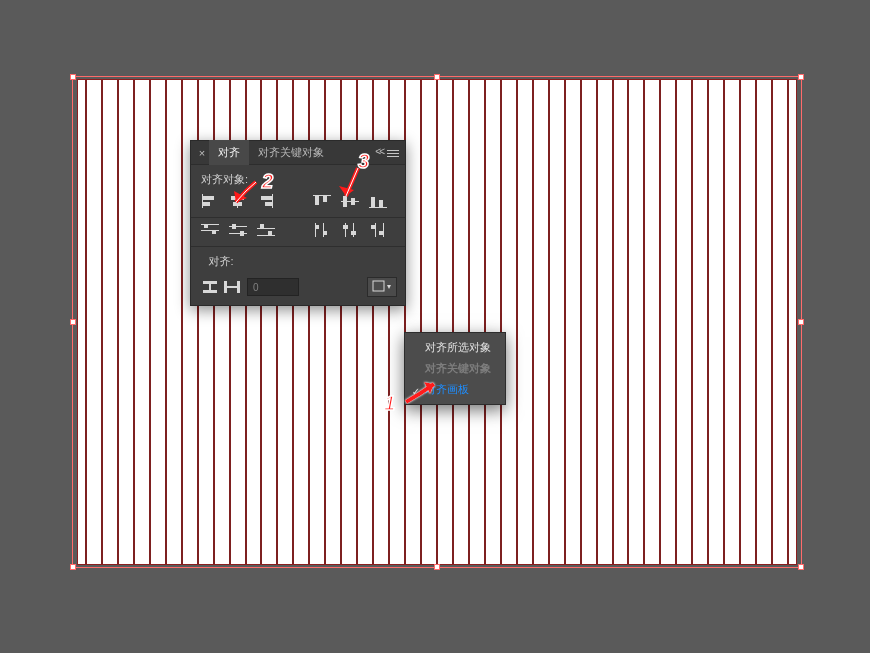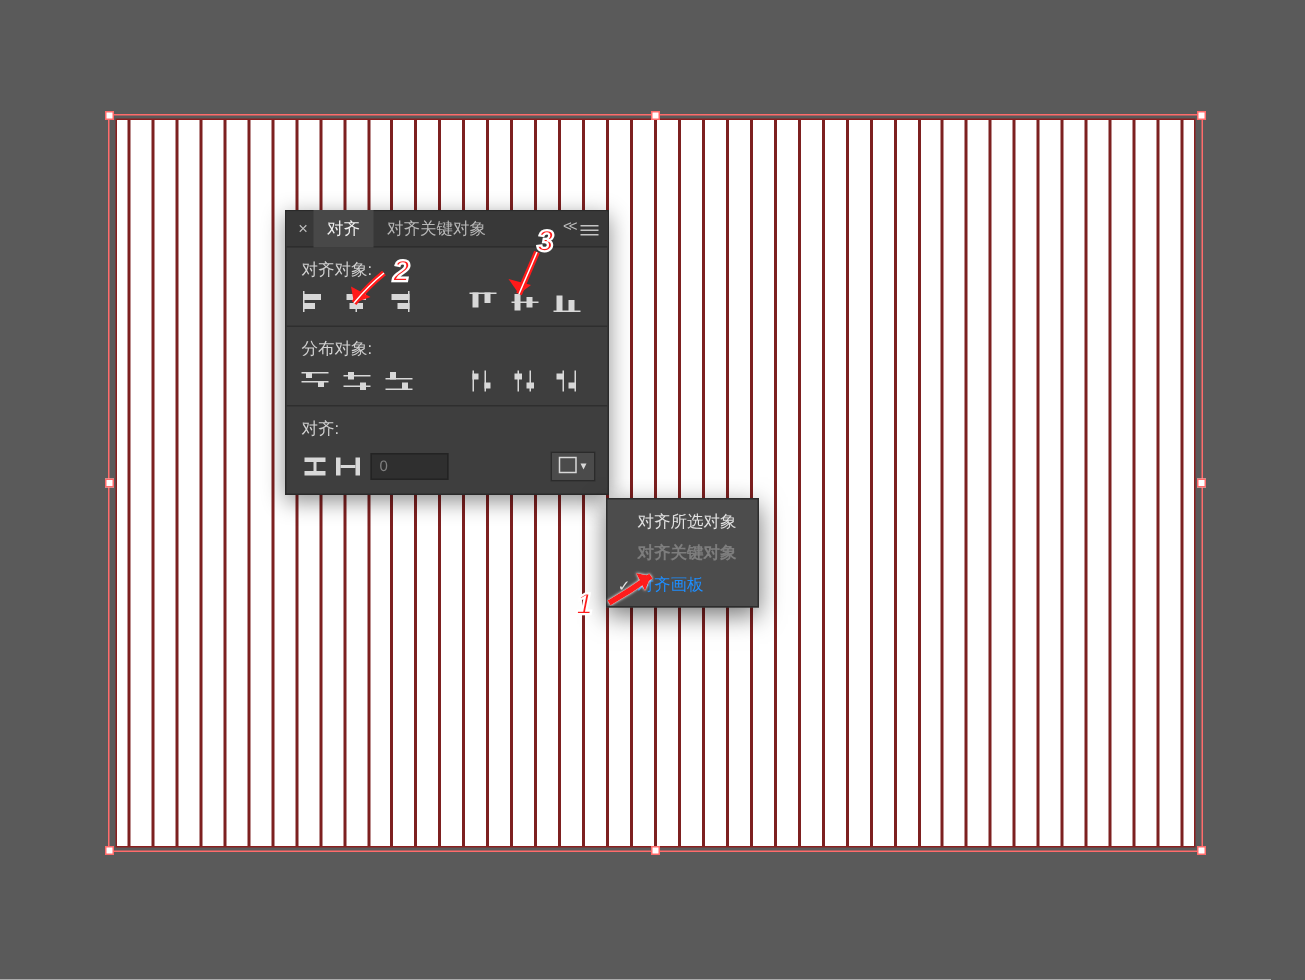--- a/index.html
+++ b/index.html
@@ -348,21 +348,20 @@
             <rect x="2" y="15" width="18" height="1"></rect>
             <rect x="4" y="5" width="4" height="11"></rect>
             <rect x="12" y="8" width="4" height="8"></rect>
           </g>
         </svg>
     </span>
   </div>
 
   <div class="divider"></div>
 
-  <div class="section-label">分布对象:</div>
   <div class="row">
     <span class="ico">
       <svg width="22" height="18">
           <g fill="#d8d8d8">
             <rect x="2" y="3" width="18" height="1"></rect>
             <rect x="2" y="9" width="18" height="1"></rect>
             <rect x="5" y="3" width="4" height="4"></rect>
             <rect x="13" y="9" width="4" height="4"></rect>
           </g>
         </svg>
@@ -417,21 +416,21 @@
             <rect x="12" y="10" width="5" height="4"></rect>
           </g>
         </svg>
     </span>
   </div>
 
   <div class="divider"></div>
 
   <div style="display:flex; align-items:flex-start;">
     <div style="width:60px">
-      <div class="section-label alignto-label" style="text-align:left; padding-right:10px;">对齐:</div>
+      <div class="section-label alignto-label" style="text-align:center; padding-right:10px;">对齐:</div>
     </div>
   </div>
 
   <div class="bottom-row">
     <span class="ico">
       <svg width="22" height="18">
           <g fill="#d8d8d8">
             <rect x="4" y="3" width="14" height="3"></rect>
             <rect x="4" y="12" width="14" height="3"></rect>
             <rect x="10" y="6" width="2" height="6"></rect>

